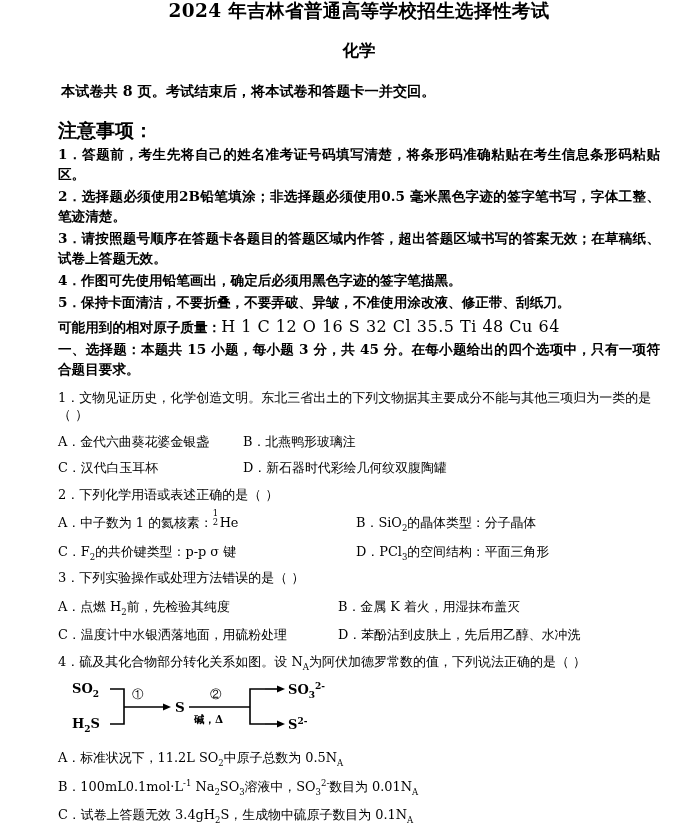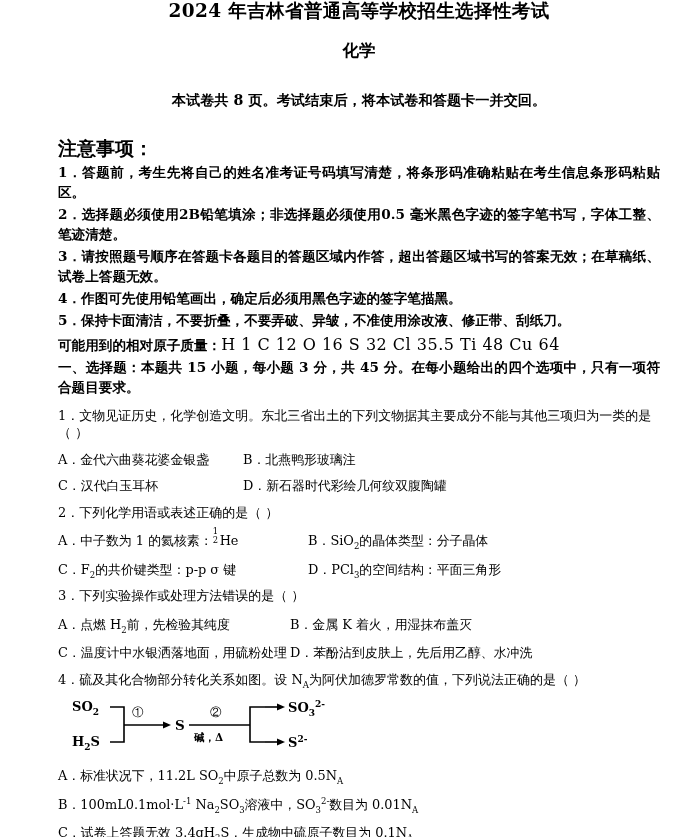--- a/index.html
+++ b/index.html
@@ -34,24 +34,23 @@
   }
   .doc-subject {
     text-align: center;
     font-size: 16.5px;
     font-weight: bold;
     margin: 0;
     padding-top: 19px;
     line-height: 1.2;
   }
   .doc-note {
-    text-align: center;
     font-size: 14.2px;
     font-weight: bold;
-    margin: 12px;
+    margin: 3px;
     padding-top: 19px;
     line-height: 1.2;
   }
 
   
   .notice-heading {
     font-size: 19px;
     font-weight: bold;
     margin: 0;
     padding-top: 16px;
@@ -97,21 +96,21 @@
     line-height: 1.35;
     margin: 0;
     padding-top: 9px;
   }
   .opt-row {
     display: flex;
     font-size: 12.9px;
     line-height: 1.35;
     padding-top: 9px;
   }
-  .opt-row.wide { padding-top: 11px; }
+  .opt-row.wide { padding-top: 11px; gap: 48px; }
   .opt {
     flex: 0 0 auto;
   }
   .opt.col1 { width: 185px; }
   .opt.col1w { width: 250px; }
   .opt.col1x { width: 232px; }
 
   
   sub, sup {
     font-size: 66%;

